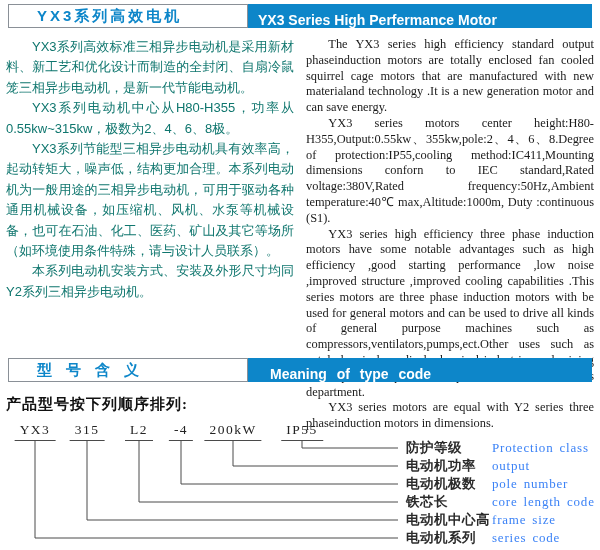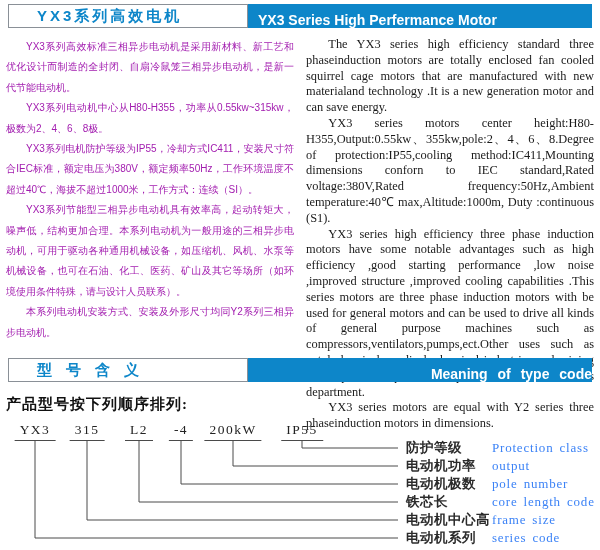--- a/index.html
+++ b/index.html
@@ -18,29 +18,29 @@
     color:#0d86c9; font-weight:bold; font-size:15px; letter-spacing:3px; white-space:nowrap;
   }
   .bar2 .bar-left .zh { letter-spacing:14px; }
   .bar-right {
     flex:1; background:#0d86c9; display:flex; align-items:center;
   }
   .bar-right .en {
     color:#ffffff; font-weight:bold; font-size:14px; white-space:nowrap;margin-top:8px;
   }
   .bar1 .bar-right { justify-content:flex-start; padding-left:10px; }
-  .bar2 .bar-right { justify-content:flex-end; }
+  .bar2 .bar-right { justify-content:flex-start;padding-left:22px; }
   .bar2 .bar-right .en { word-spacing:6px; }
   .bar1 { top:4px; }
   .bar2 { top:358px; }
 
   
   .intro { position:absolute; top:37px; left:6px; right:6px; height:315px; display:flex; gap:12px; }
   .col { width:288px; text-align:justify; }
-  .col-zh { font-size:10px; line-height:20.4px; font-family:"Liberation Sans", sans-serif; color:#a21caf; }
+  .col-zh { font-size:13px; line-height:20.4px; font-family:"Liberation Sans", sans-serif; color:#0f766e; }
   .col-zh p { text-indent:2em; }
   .col-en { font-family:"Liberation Serif", serif; font-size:12.4px; line-height:15.8px; color:#1a1a1a; }
   .col-en p { text-indent:1.8em; }
 
   
   .diagram { position:absolute; top:392px; left:0; width:600px; height:158px; }
   .diagram-heading {
     position:absolute; top:3px; left:6px;
     font-family:"Liberation Serif", serif; font-weight:bold; font-size:15px; color:#111;
     letter-spacing:1px;
@@ -74,26 +74,25 @@
     </div>
     <div class="bar-right">
       <span class="en">YX3 Series High Perfermance Motor</span>
     </div>
   </div>
 
   <div class="intro">
     <div class="col col-zh">
       <p>YX3系列高效标准三相异步电动机是采用新材料、新工艺和优化设计而制造的全封闭、自扇冷鼠笼三相异步电动机，是新一代节能电动机。</p>
       <p>YX3系列电动机中心从H80-H355，功率从0.55kw~315kw，极数为2、4、6、8极。</p>
-      <p>YX3系列电机防护等级为IP55，冷却方式IC411，安装尺寸符合IEC标准，额定电压为380V，额定频率50Hz，工作环境温度不超过40℃，海拔不超过1000米，工作方式：连续（SI）。</p>
       <p>YX3系列节能型三相异步电动机具有效率高，起动转矩大，噪声低，结构更加合理。本系列电动机为一般用途的三相异步电动机，可用于驱动各种通用机械设备，如压缩机、风机、水泵等机械设备，也可在石油、化工、医药、矿山及其它等场所（如环境使用条件特殊，请与设计人员联系）。</p>
       <p>本系列电动机安装方式、安装及外形尺寸均同Y2系列三相异步电动机。</p>
     </div>
     <div class="col col-en">
-      <p>The YX3 series high efficiency standard three phaseinduction motors are totally enclosed fan cooled squirrel cage motors that are manufactured with new materialand technology .It is a new generation motor and can save energy.</p>
+      <p>The YX3 series high efficiency standard output phaseinduction motors are totally enclosed fan cooled squirrel cage motors that are manufactured with new materialand technology .It is a new generation motor and can save energy.</p>
       <p>YX3 series motors center height:H80-H355,Output:0.55kw、355kw,pole:2、4、6、8.Degree of protection:IP55,cooling method:IC411,Mounting dimensions conforn to IEC standard,Rated voltage:380V,Rated frequency:50Hz,Ambient temperature:40℃ max,Altitude:1000m, Duty :continuous (S1).</p>
       <p>YX3 series high efficiency three phase induction motors have some notable advantages such as high efficiency ,good starting performance ,low noise ,improved structure ,improved cooling capabilities .This series motors are three phase induction motors with be used for general motors and can be used to drive all kinds of general purpose machines such as compressors,ventilators,pumps,ect.Other uses such as petol chemical ,medical ,chemical industries and mining .For special requirements please contact our sales department.</p>
       <p>YX3 series motors are equal with Y2 series three phaseinduction motors in dimensions.</p>
     </div>
   </div>
 
   <div class="bar bar2">
     <div class="bar-left">
       <span class="zh">型号含义</span>
     </div>

